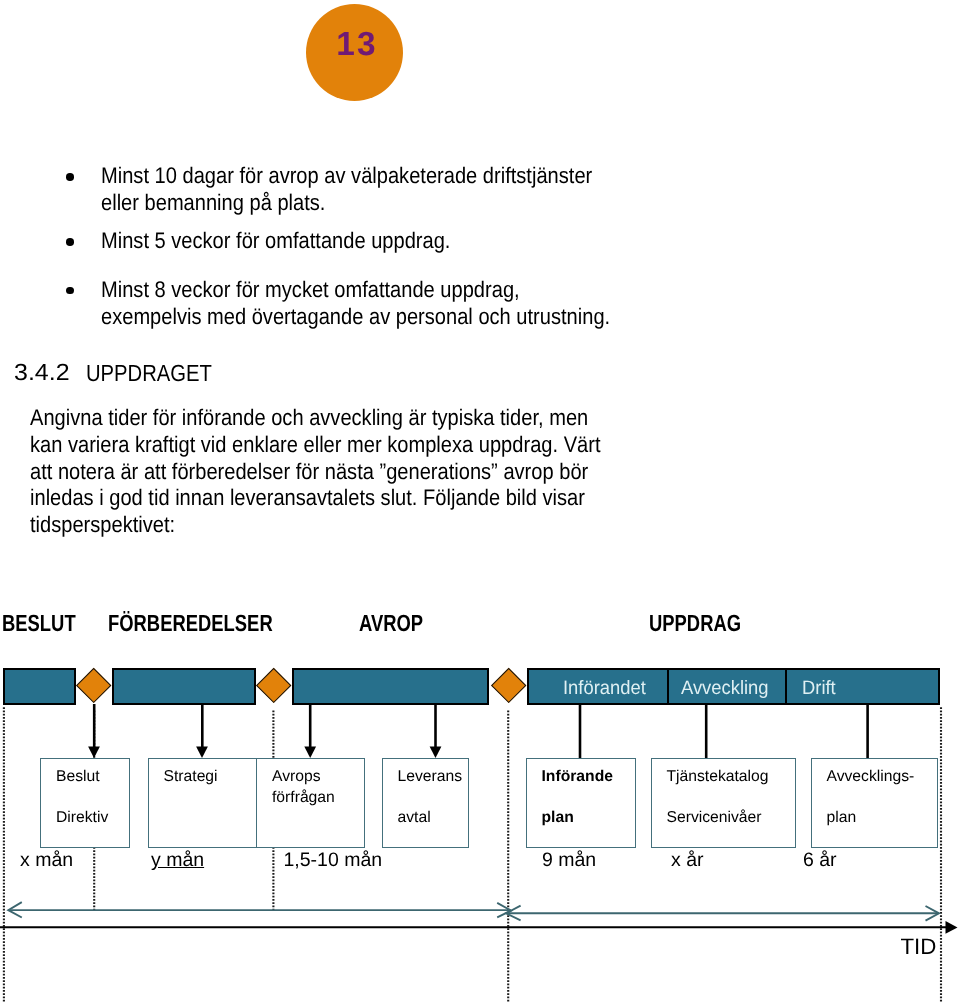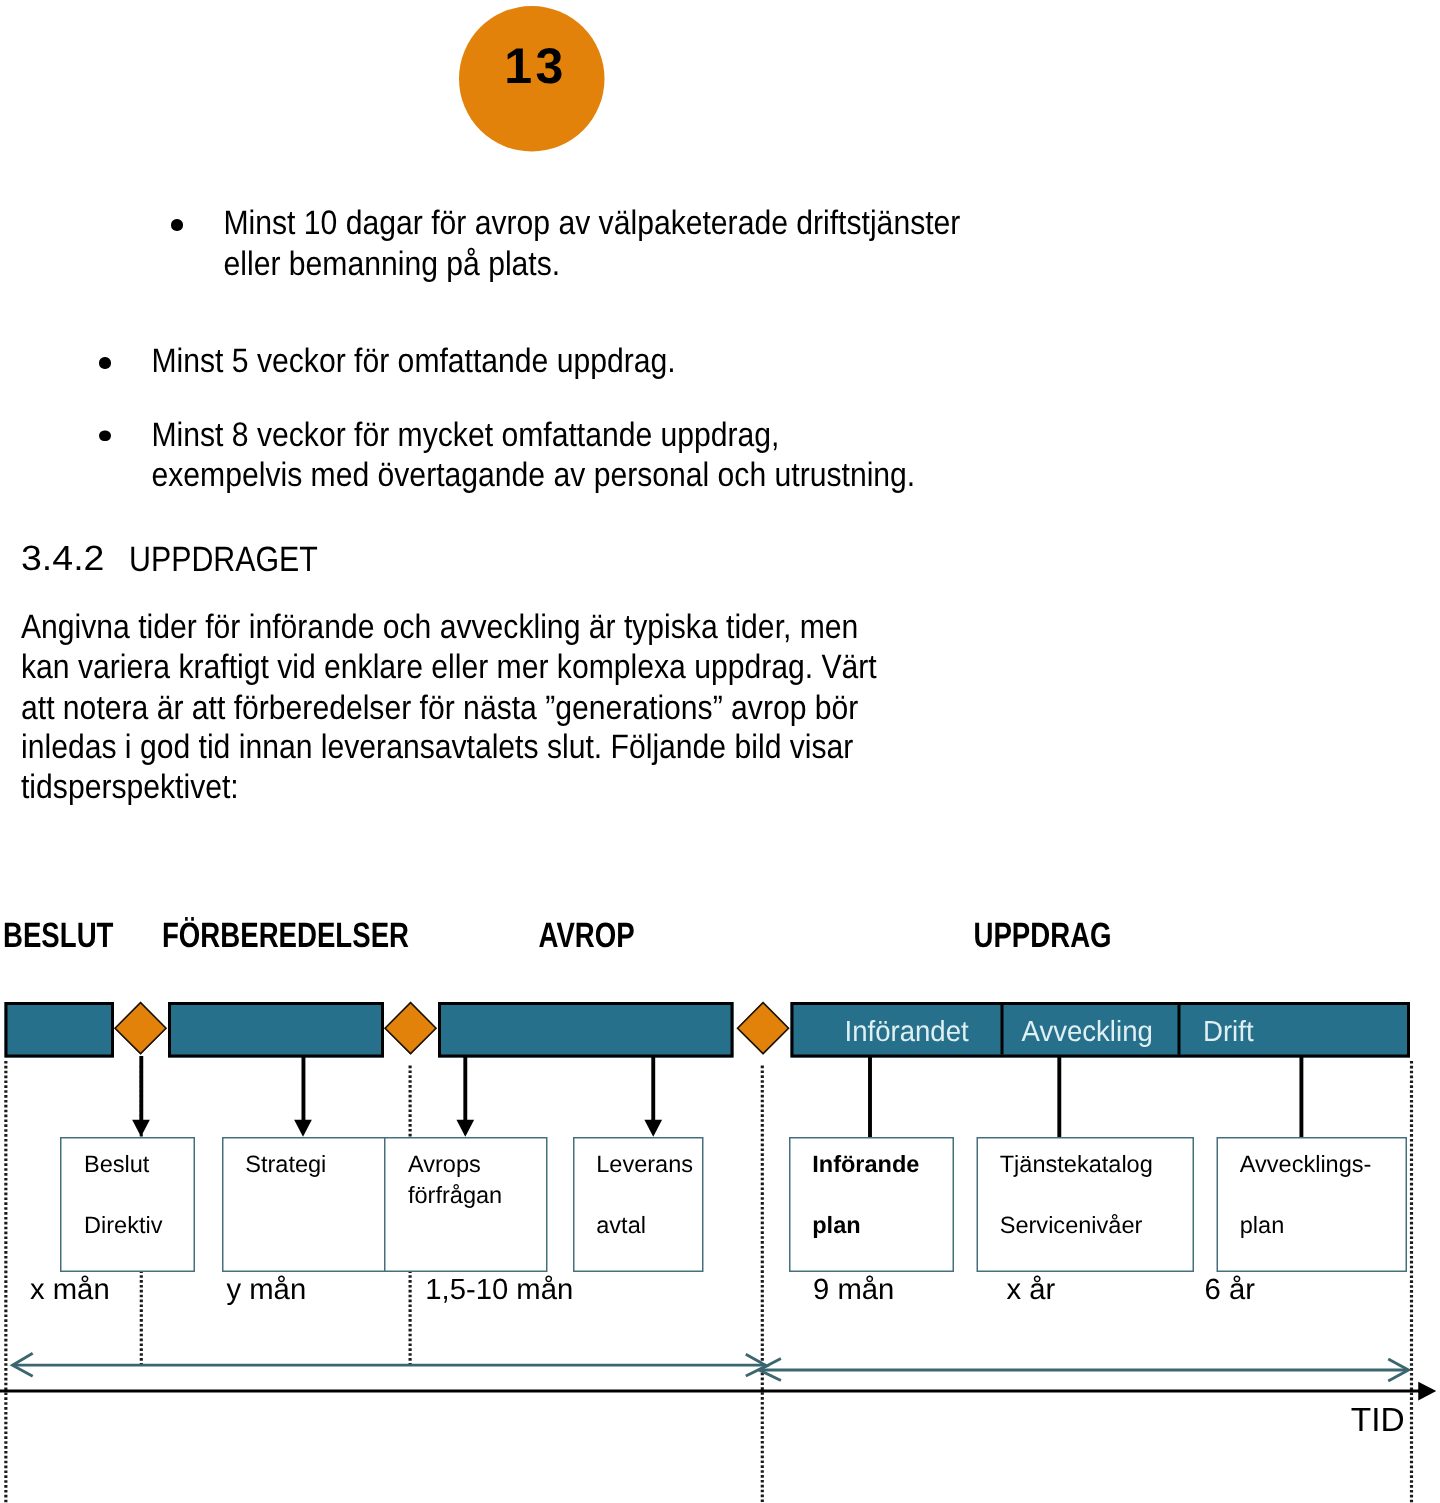--- a/index.html
+++ b/index.html
@@ -5,44 +5,44 @@
 <style>
   html,body{margin:0;padding:0;background:#fff;}
   body{width:960px;height:1002px;position:relative;overflow:hidden;
        font-family:"Liberation Sans",sans-serif;color:#000;
        -webkit-font-smoothing:antialiased;text-rendering:geometricPrecision;
        will-change:transform;}
   .abs{position:absolute;}
 
   
   .page-badge{left:306px;top:4px;width:97px;height:97px;border-radius:50%;
-    background:#E2820A;color:#000000;}
+    background:#E2820A;color:#701a75;}
   .page-badge > span{position:absolute;left:30.2px;top:24.2px;font-size:33.4px;
     font-weight:bold;line-height:1;letter-spacing:2.2px;}
 
   
   .bullets{left:0;top:0;margin:0;padding:0;list-style:none;width:700px;}
   .bullets li{position:absolute;left:0;padding-left:101px;font-size:22.6px;
     line-height:27px;white-space:nowrap;}
   .bullets li > div{transform:scaleX(0.889);transform-origin:0 0;height:27px;}
   .bullets li::before{content:"";position:absolute;left:66px;top:11.3px;
     width:7.5px;height:7.5px;border-radius:50%;background:#000;}
-  .bullets li:nth-child(1){top:135px;margin-left:48px;}
+  .bullets li:nth-child(1){top:162px;}
   .bullets li:nth-child(2){top:227px;}
   .bullets li:nth-child(3){top:275.5px;}
 
   
   .heading{left:0;top:0;width:960px;height:0;}
   .h-num{position:absolute;left:14px;top:360.5px;font-size:25px;line-height:1;
     transform:scaleY(0.935);transform-origin:0 0;white-space:nowrap;}
   .h-txt{position:absolute;left:86px;top:361px;font-size:26px;line-height:1;
     transform:scale(0.778,0.9);transform-origin:0 0;white-space:nowrap;}
 
   
-  .body-par{left:14px;top:405.4px;margin:0;font-size:22.6px;line-height:26.7px;
+  .body-par{left:30px;top:405.4px;margin:0;font-size:22.6px;line-height:26.7px;
     white-space:nowrap;}
   .body-par > div{transform:scaleX(0.889);transform-origin:0 0;height:26.7px;}
 
   
   .ph{font-size:23.4px;font-weight:bold;top:609.5px;white-space:nowrap;
     transform:scaleX(0.787);transform-origin:0 0;}
   .ph0{left:1.5px;} .ph1{left:107.5px;} .ph2{left:358.5px;} .ph3{left:648.5px;}
 
   .bar{top:667.8px;height:37.1px;background:#27708C;border:2px solid #000;box-sizing:border-box;}
   .bar0{left:2.6px;width:73px;}
@@ -72,21 +72,21 @@
   .box .bl2.tight{top:31.3px;}
   .b0{left:40px;width:90px;}
   .b1{left:147.5px;width:111px;}
   .b2{left:256px;width:108.5px;}
   .b3{left:381.5px;width:87px;}
   .b4{left:525.5px;width:110px;font-weight:bold;}
   .b5{left:650.5px;width:145.5px;}
   .b6{left:810.5px;width:127.5px;}
 
   .dur{top:851.3px;font-size:19.5px;white-space:nowrap;line-height:1;}
-  .d0{left:20px;} .d1{left:151px;} .d2{left:283.5px;}
+  .d0{left:20px;} .d1{left:151px;text-decoration:underline;} .d2{left:283.5px;}
   .d4{left:542px;} .d5{left:671px;} .d6{left:803px;}
 
   .tid{left:900.5px;top:936.3px;font-size:22.3px;line-height:1;}
 </style>
 </head>
 <body>
 
 <div class="abs page-badge">
   <span>13</span>
 </div>

